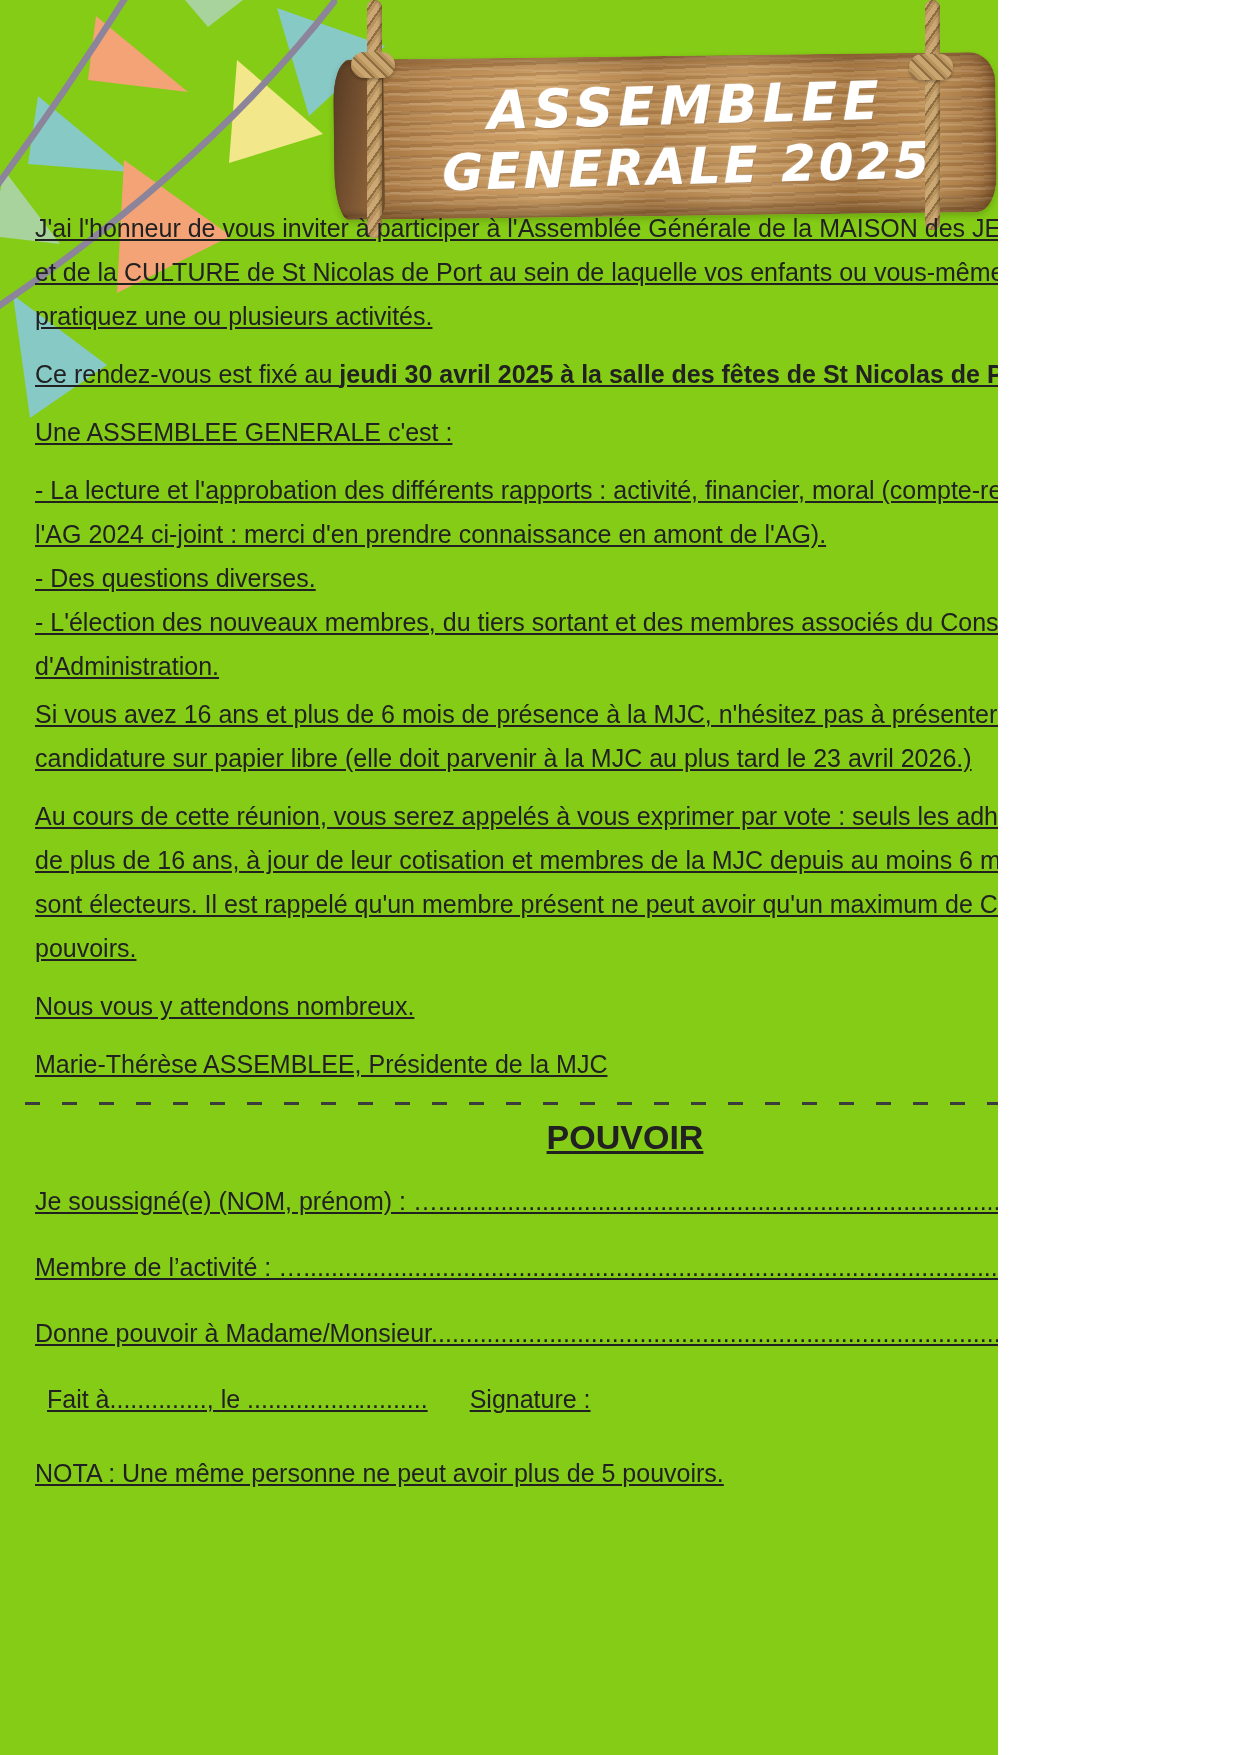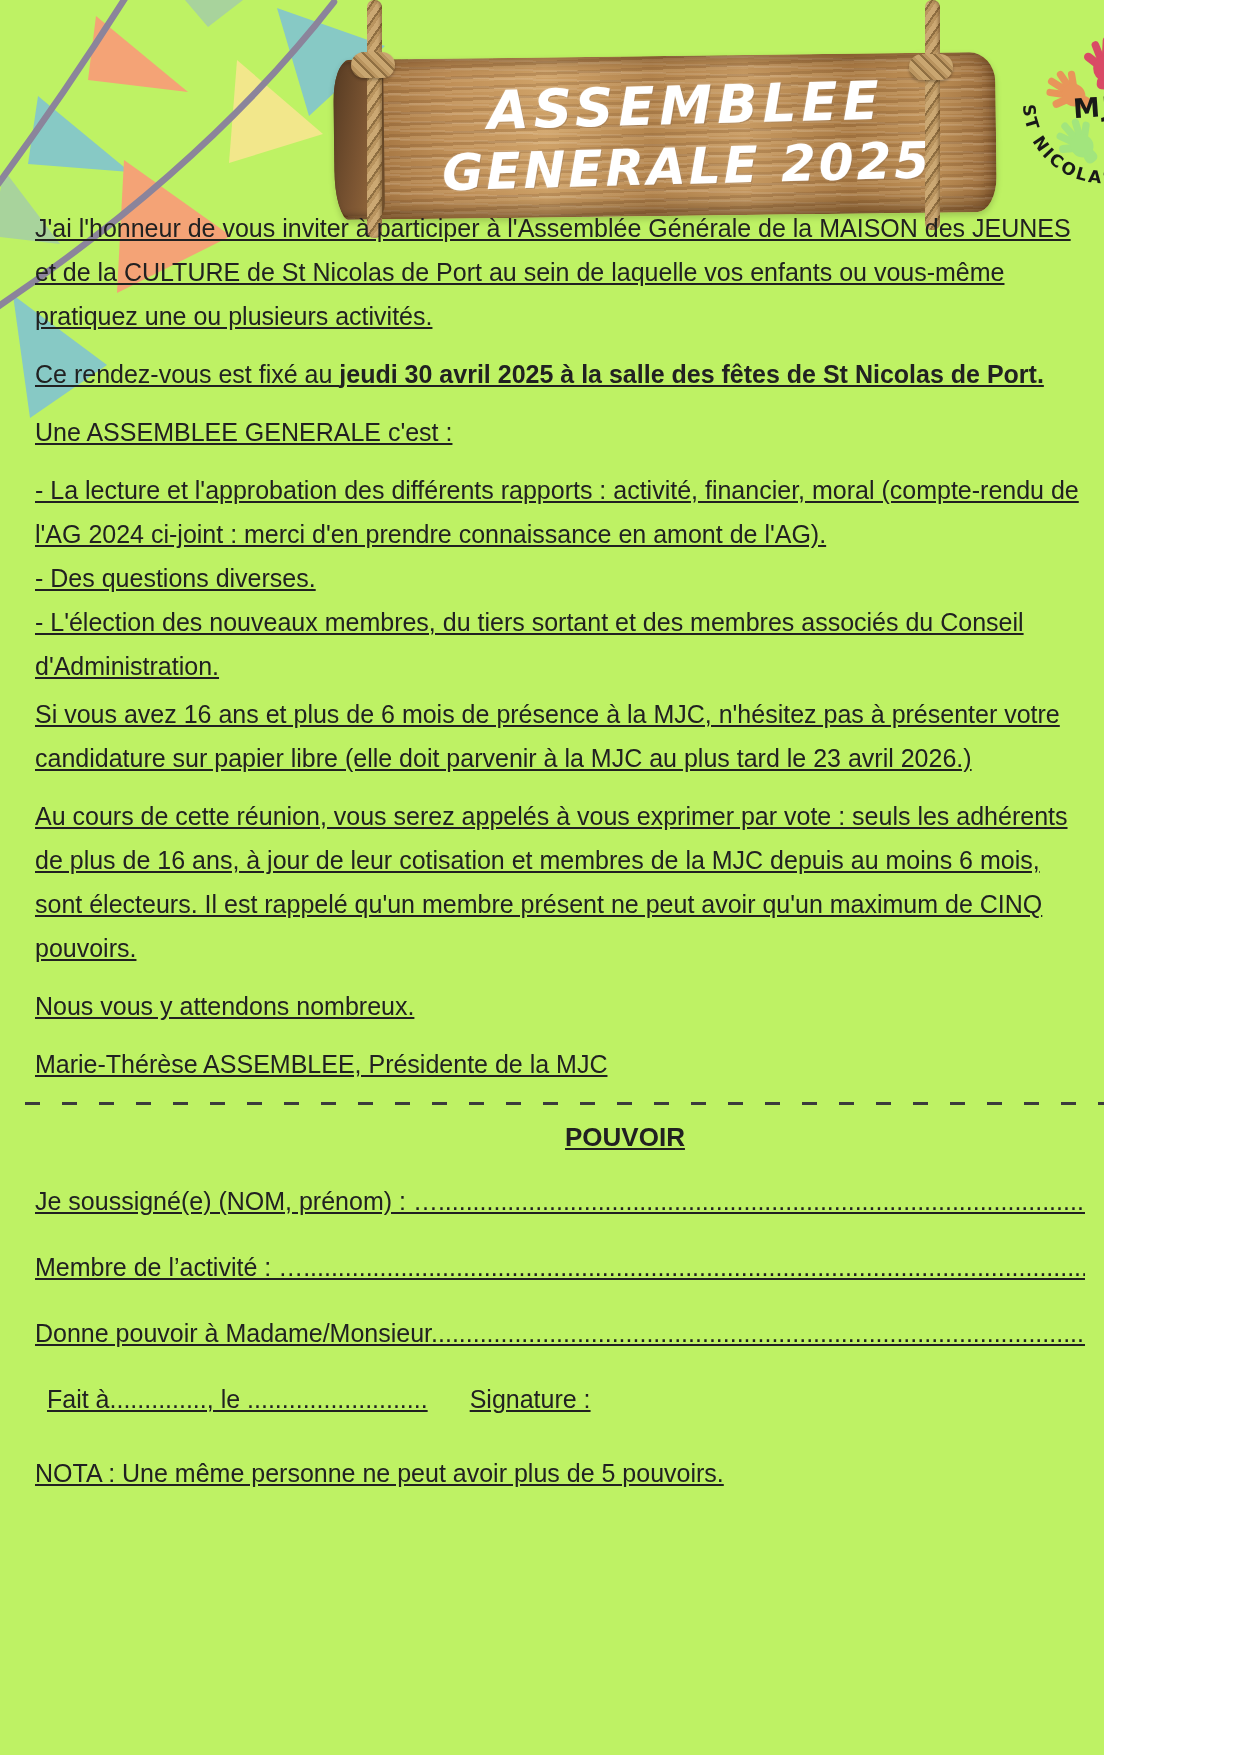--- a/index.html
+++ b/index.html
@@ -1,17 +1,17 @@
 <!DOCTYPE html>
 <html><head>
 <meta charset="utf-8">
 <style>
   html,body{margin:0;padding:0;}
   .page{
-    position:relative; width:1104px; height:1755px; background:#bef264;
+    position:relative; width:998px; height:1755px; background:#84cc16;
     overflow:hidden; font-family:"Liberation Sans", sans-serif; color:#212121;
   }
   
   .bunting{position:absolute; left:0; top:0; z-index:1;}
   
   .sign{
     position:absolute; left:334px; top:56px; width:662px; height:160px; z-index:2;
     transform:rotate(-0.7deg);
     border-radius:16px 26px 20px 14px / 42px 30px 36px 50px;
     background:
@@ -61,21 +61,21 @@
     font-size:25px; line-height:44px;}
   .content p{margin:0 0 14px 0;text-decoration:underline;}
   .bullets p{margin:0;}
   .bullets{margin-bottom:4px;}
   .bold{font-weight:700;}
   .cutline{
     height:3px; width:1194px; margin:16px 0 10px -10px;
     background:repeating-linear-gradient(90deg,#3c3c3c 0 15px,transparent 15px 37px);
   }
   .pouvoir-title{
-    text-align:center; font-weight:700; font-size:26px; position:relative; left:65px;
+    text-align:center; font-weight:700; font-size:34px; position:relative; left:65px;
     margin:0 0 20px 0 !important;
   }
   .fill-line{white-space:nowrap; overflow:hidden; margin:0 0 22px 0 !important;}
   .represent{margin-top:10px !important; margin-bottom:0 !important;}
   .fait-line{margin:12px !important;}
   .fait-sig{margin-left:42px;}
   .nota{margin-top:30px !important;}
 </style>
 </head>
 <body>

